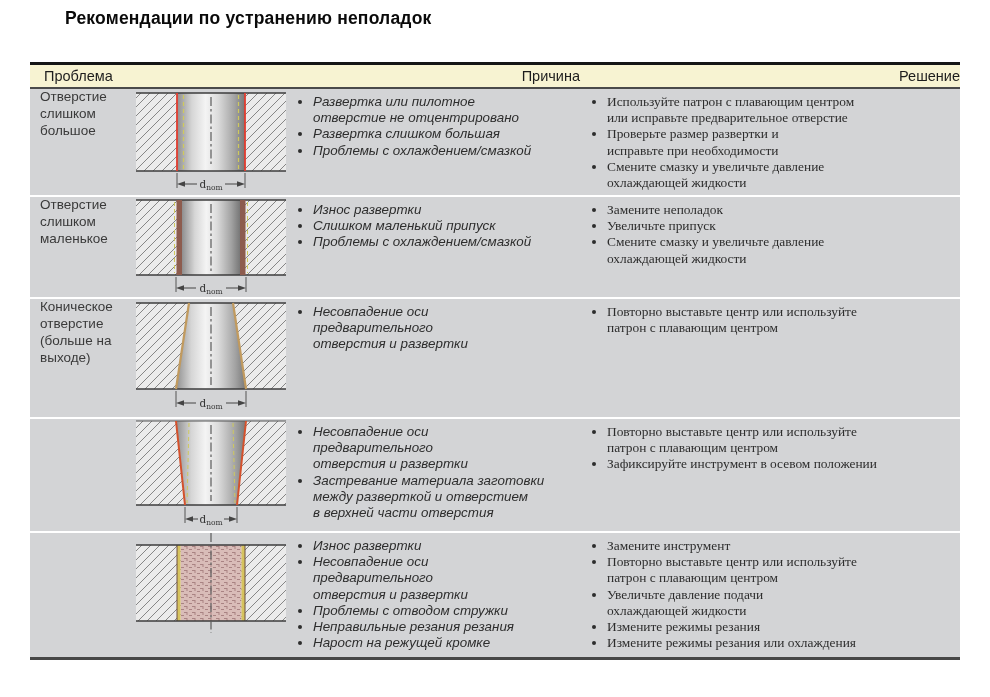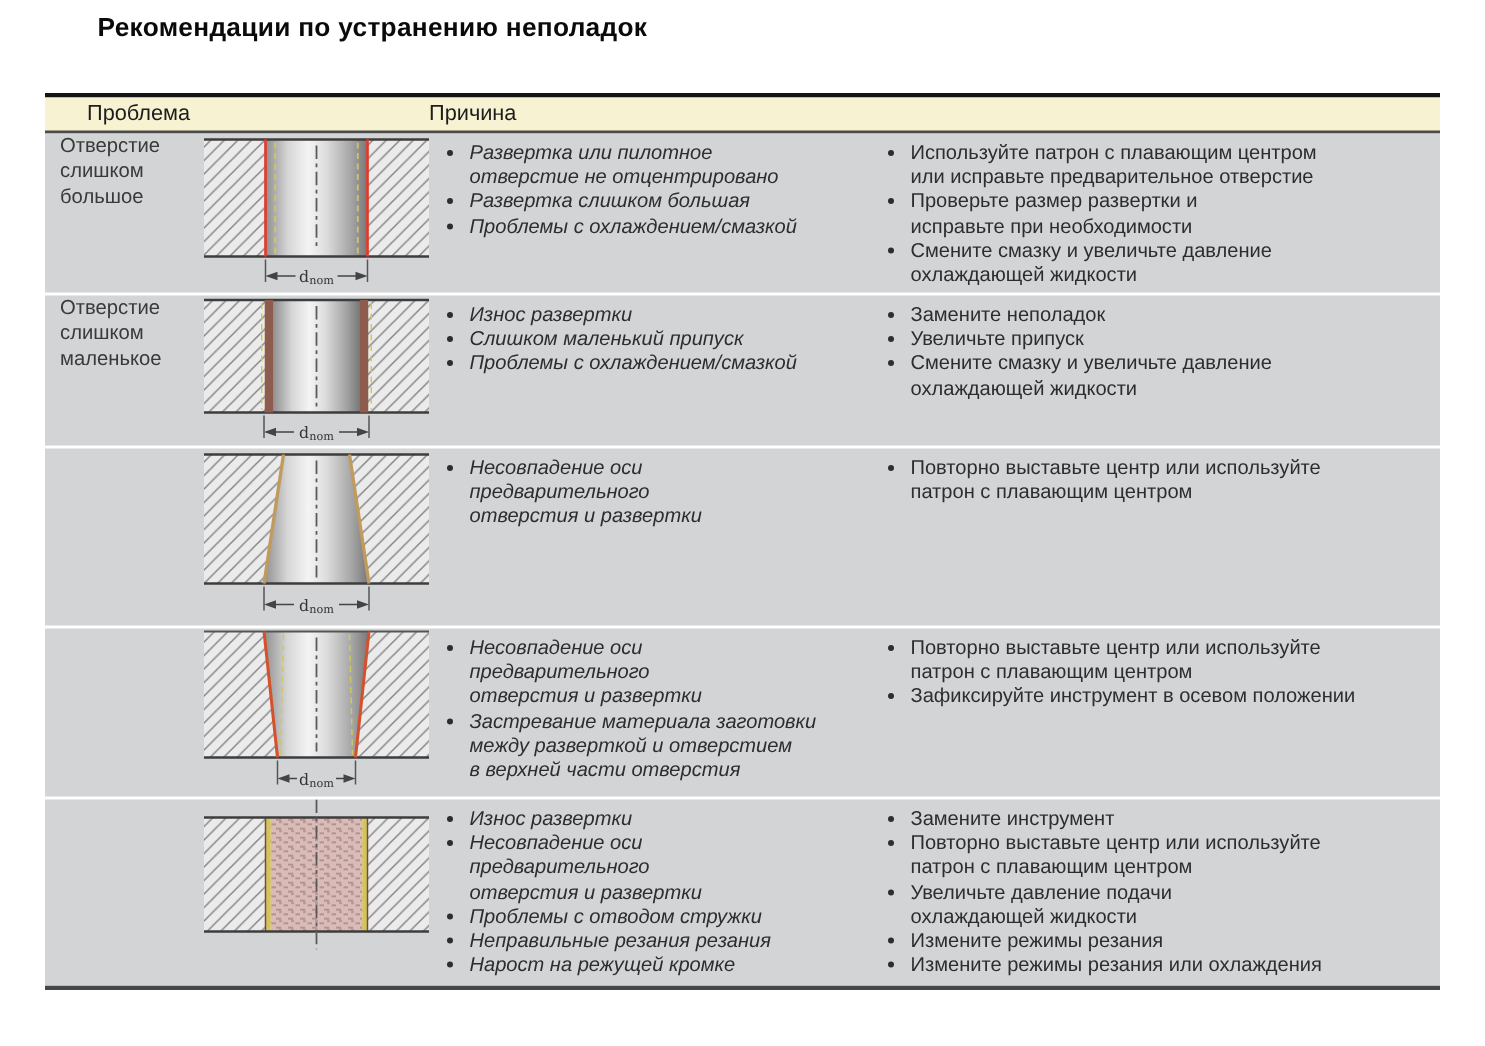--- a/index.html
+++ b/index.html
@@ -1,45 +1,46 @@
 <!DOCTYPE html>
 <html lang="ru"><head>
 <meta charset="utf-8">
 <style>
   html,body{margin:0;padding:0;background:#ffffff;}
   body{width:990px;height:697px;font-family:"Liberation Sans",sans-serif;position:relative;overflow:hidden;}
   .page-title{position:absolute;left:30px;top:8px;font-size:17.5px;font-weight:bold;color:#0a0a0a;letter-spacing:.2px;margin-left:35px;}
   .ts-table{position:absolute;left:30px;top:62px;width:930px;border-top:3px solid #151515;border-bottom:3px solid #474747;}
   .thead{display:grid;grid-template-columns:256px 294px 1fr;background:#f7f3d2;border-bottom:2px solid #4a4a4a;height:22px;align-items:center;font-size:14.5px;color:#1d1d1d;}
-  .th-problem{padding-left:28px;}
-  .th-center{text-align:left;}
+  .th-problem{padding-left:14px;}
+  .th-center{text-align:right;}
   .trow{display:grid;grid-template-columns:256px 294px 1fr;background:#d3d4d6;margin-top:2px;}
   .trow.first{margin-top:0;}
   .r1{height:106px;} .r2{height:100px;} .r3{height:118px;} .r4{height:112px;} .r5{height:124px;}
   .problem-cell{display:flex;align-items:flex-start;}
   .problem-label{width:106px;padding-left:10px;font-size:13.5px;line-height:1.25;color:#3a3a3a;}
   .diagram-box{flex:1;display:flex;justify-content:flex-end;align-items:center;}
   .cause-cell{padding:5px 0 0 12px;}
-  .solution-cell{padding:5px 0 0 12px;}
+  .solution-cell{padding:5px 0 0 12px;font-family:Liberation Serif, serif;}
   ul.blist{margin:0;padding:0 0 0 15px;list-style:disc;}
   ul.blist li{font-size:13.4px;line-height:1.21;color:#2d2d2d;white-space:pre-line;}
   ul.cause{width:245px;font-style:italic;}
   ul.solution{width:345px;}
   svg text{user-select:none;}
 </style>
 </head>
 <body>
 
 <div class="page-title">Рекомендации по устранению неполадок</div>
 
 <div class="ts-table">
 
   <div class="thead">
     <div class="th-problem">Проблема</div>
     <div class="th-center">Причина</div>
+    <div class="th-center">Решение</div>
   </div>
 
   <div class="trow first r1">
     <div class="problem-cell">
       <div class="problem-label">Отверстие слишком большое</div>
       <div class="diagram-box">
         <svg width="150" height="102" viewBox="0 0 150 102">
           <defs>
             <pattern id="hat1" width="9" height="9" patternUnits="userSpaceOnUse">
               <rect width="9" height="9" fill="#ebebeb"></rect>
@@ -143,20 +144,21 @@
           <li>Замените неполадок</li>
           <li>Увеличьте припуск</li>
           <li>Смените смазку и увеличьте давление
 охлаждающей жидкости</li>
         </ul>
     </div>
   </div>
 
   <div class="trow r3">
     <div class="problem-cell">
+      <div class="problem-label">Коническое отверстие (больше на выходе)</div>
       <div class="diagram-box">
         <svg width="150" height="112" viewBox="0 0 150 112">
           <defs>
             <pattern id="hat3" width="9" height="9" patternUnits="userSpaceOnUse">
               <rect width="9" height="9" fill="#ebebeb"></rect>
               <path d="M-1,1 L1,-1 M0,9 L9,0 M8,10 L10,8" stroke="#868686" stroke-width="1"></path>
             </pattern>
             <linearGradient id="bore3" x1="0" y1="0" x2="1" y2="0">
               <stop offset="0" stop-color="#8f8f8f"></stop>
                 <stop offset="0.22" stop-color="#d6d6d6"></stop>

